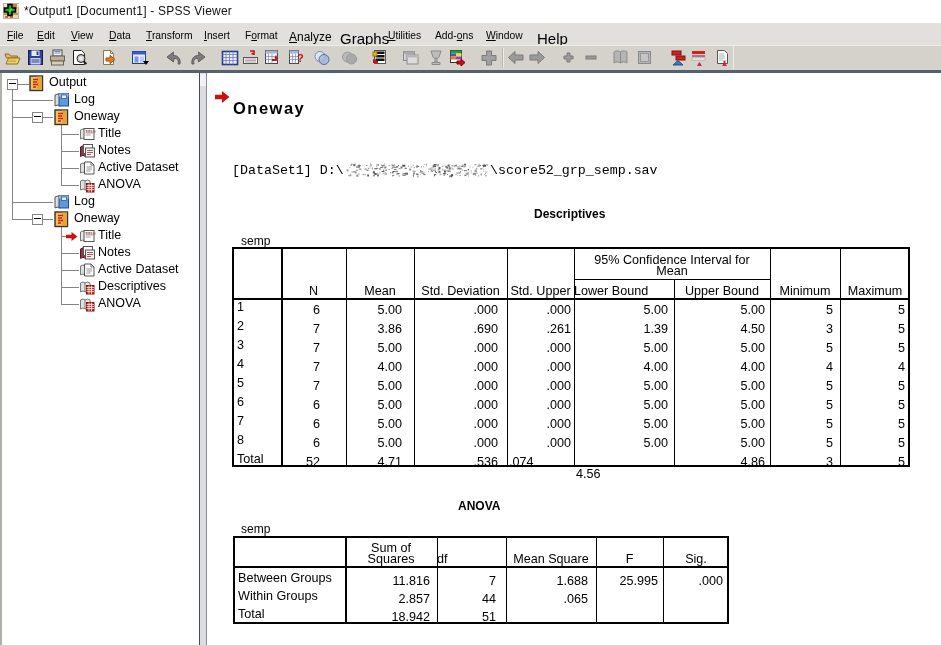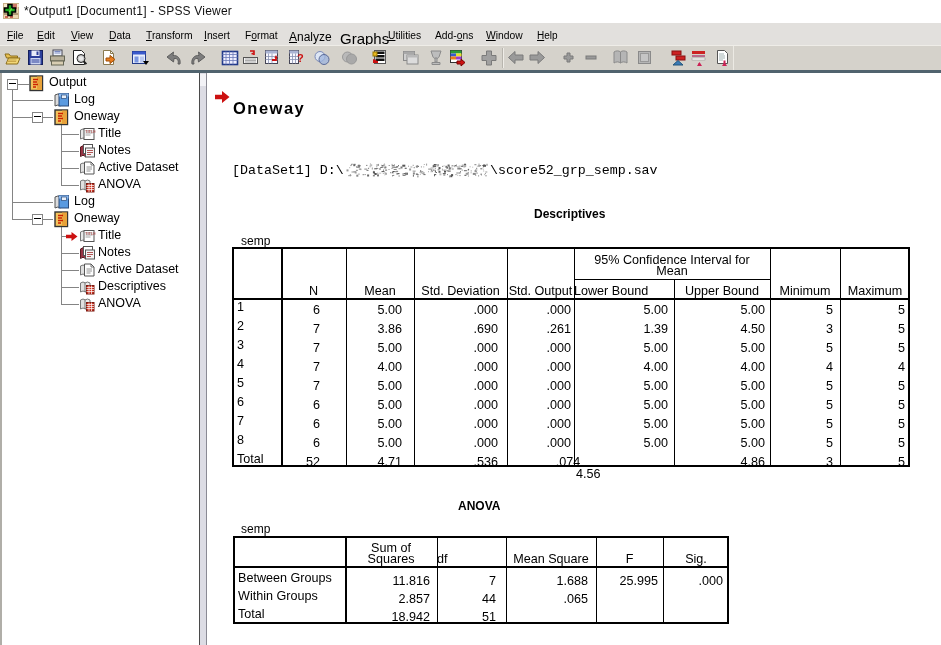--- a/index.html
+++ b/index.html
@@ -29,21 +29,21 @@
 <div class="t " style="left:71px;top:31px;font-size:10.3px;"><u>V</u>iew</div>
 <div class="t " style="left:109px;top:31px;font-size:10.3px;"><u>D</u>ata</div>
 <div class="t " style="left:146px;top:31px;font-size:10.3px;"><u>T</u>ransform</div>
 <div class="t " style="left:204px;top:31px;font-size:10.3px;"><u>I</u>nsert</div>
 <div class="t " style="left:245px;top:31px;font-size:10.3px;">F<u>o</u>rmat</div>
 <div class="t " style="left:289px;top:31px;font-size:12px;"><u>A</u>nalyze</div>
 <div class="t " style="left:340px;top:31px;font-size:15px;"><u>G</u>raphs</div>
 <div class="t " style="left:388px;top:31px;font-size:10.3px;"><u>U</u>tilities</div>
 <div class="t " style="left:435px;top:31px;font-size:10.3px;">Add-<u>o</u>ns</div>
 <div class="t " style="left:486px;top:31px;font-size:10.3px;"><u>W</u>indow</div>
-<div class="t " style="left:537px;top:31px;font-size:10px;"><u>H</u>elp</div>
+<div class="t " style="left:537px;top:31px;font-size:15px;"><u>H</u>elp</div>
 <div style="position:absolute;left:0;top:45px;width:941px;height:26px;background:#d5d2cb;"></div>
 <div class="ln" style="left:0px;top:45px;width:941px;height:1px;background:#efede8;"></div>
 <div class="ln" style="left:733px;top:46px;width:1px;height:24px;background:#eceae4;"></div>
 <div class="ln" style="left:0px;top:70px;width:941px;height:3px;background:#50636e;"></div>
 <svg class="ico" style="left:4px;top:49px" width="18" height="18" viewBox="0 0 18 18">
     <path d="M1 5 l4 0 1.5 2 7 0 0 2 -11 0 z" fill="#e8c050" stroke="#8a6d1a"></path>
 <path d="M2 15 l2.5 -6 11.5 0 -2.5 6 z" fill="#f3d878" stroke="#8a6d1a"></path>
 <path d="M3.5 11 h9 M3.2 12.5 h9" stroke="#c9a64a" stroke-width="1"></path>
   </svg>
 <svg class="ico" style="left:27px;top:49px" width="18" height="18" viewBox="0 0 18 18">
@@ -584,21 +584,21 @@
 <div class="ln" style="left:414px;top:249px;width:1px;height:216px;background:#000;"></div>
 <div class="ln" style="left:507px;top:249px;width:1px;height:216px;background:#000;"></div>
 <div class="ln" style="left:574px;top:249px;width:1px;height:216px;background:#000;"></div>
 <div class="ln" style="left:770px;top:249px;width:1px;height:216px;background:#000;"></div>
 <div class="ln" style="left:840px;top:249px;width:1px;height:216px;background:#000;"></div>
 <div class="ln" style="left:674px;top:279px;width:1px;height:186px;background:#000;"></div>
 <div class="ln" style="left:574px;top:279px;width:196px;height:1px;background:#000;"></div>
 <div class="c" style="left:281px;top:285px;width:65px;text-align:center;">N</div>
 <div class="c" style="left:346px;top:285px;width:68px;text-align:center;">Mean</div>
 <div class="c" style="left:414px;top:285px;width:93px;text-align:center;">Std. Deviation</div>
-<div class="c" style="left:507px;top:285px;width:67px;text-align:center;">Std. Output</div>
+<div class="c" style="left:507px;top:285px;width:67px;text-align:center;">Std. Upper</div>
 <div class="c" style="left:574px;top:254px;width:196px;text-align:center;">95% Confidence Interval for</div>
 <div class="c" style="left:574px;top:265px;width:196px;text-align:center;">Mean</div>
 <div class="c" style="left:574px;top:285px;width:100px;text-align:left;">Lower Bound</div>
 <div class="c" style="left:674px;top:285px;width:96px;text-align:center;">Upper Bound</div>
 <div class="c" style="left:770px;top:285px;width:70px;text-align:center;">Minimum</div>
 <div class="c" style="left:840px;top:285px;width:70px;text-align:center;">Maximum</div>
 <div class="t c" style="left:237px;top:301px;">1</div>
 <div class="c" style="left:283px;top:304px;width:37px;text-align:right;">6</div>
 <div class="c" style="left:348px;top:304px;width:54px;text-align:right;">5.00</div>
 <div class="c" style="left:416px;top:304px;width:82px;text-align:right;">.000</div>
@@ -667,21 +667,21 @@
 <div class="c" style="left:416px;top:437px;width:82px;text-align:right;">.000</div>
 <div class="c" style="left:509px;top:437px;width:62px;text-align:right;">.000</div>
 <div class="c" style="left:576px;top:437px;width:92px;text-align:right;">5.00</div>
 <div class="c" style="left:676px;top:437px;width:89px;text-align:right;">5.00</div>
 <div class="c" style="left:772px;top:437px;width:61px;text-align:right;">5</div>
 <div class="c" style="left:842px;top:437px;width:63px;text-align:right;">5</div>
 <div class="t c" style="left:237px;top:453px;">Total</div>
 <div class="c" style="left:283px;top:456px;width:37px;text-align:right;">52</div>
 <div class="c" style="left:348px;top:456px;width:54px;text-align:right;">4.71</div>
 <div class="c" style="left:416px;top:456px;width:82px;text-align:right;">.536</div>
-<div class="c" style="left:509px;top:456px;width:62px;text-align:center;padding-left:28px;">.074</div>
+<div class="c" style="left:509px;top:456px;width:62px;text-align:left;">.074</div>
 <div class="c" style="left:576px;top:468px;width:92px;text-align:left;">4.56</div>
 <div class="c" style="left:676px;top:456px;width:89px;text-align:right;">4.86</div>
 <div class="c" style="left:772px;top:456px;width:61px;text-align:right;">3</div>
 <div class="c" style="left:842px;top:456px;width:63px;text-align:right;">5</div>
 <div class="t " style="left:458px;top:500px;font-weight:bold;">ANOVA</div>
 <div class="t " style="left:241px;top:523px;">semp</div>
 <div class="ln" style="left:233px;top:536px;width:496px;height:2px;background:#000;"></div>
 <div class="ln" style="left:233px;top:622px;width:496px;height:2px;background:#000;"></div>
 <div class="ln" style="left:233px;top:536px;width:2px;height:88px;background:#000;"></div>
 <div class="ln" style="left:727px;top:536px;width:2px;height:88px;background:#000;"></div>

